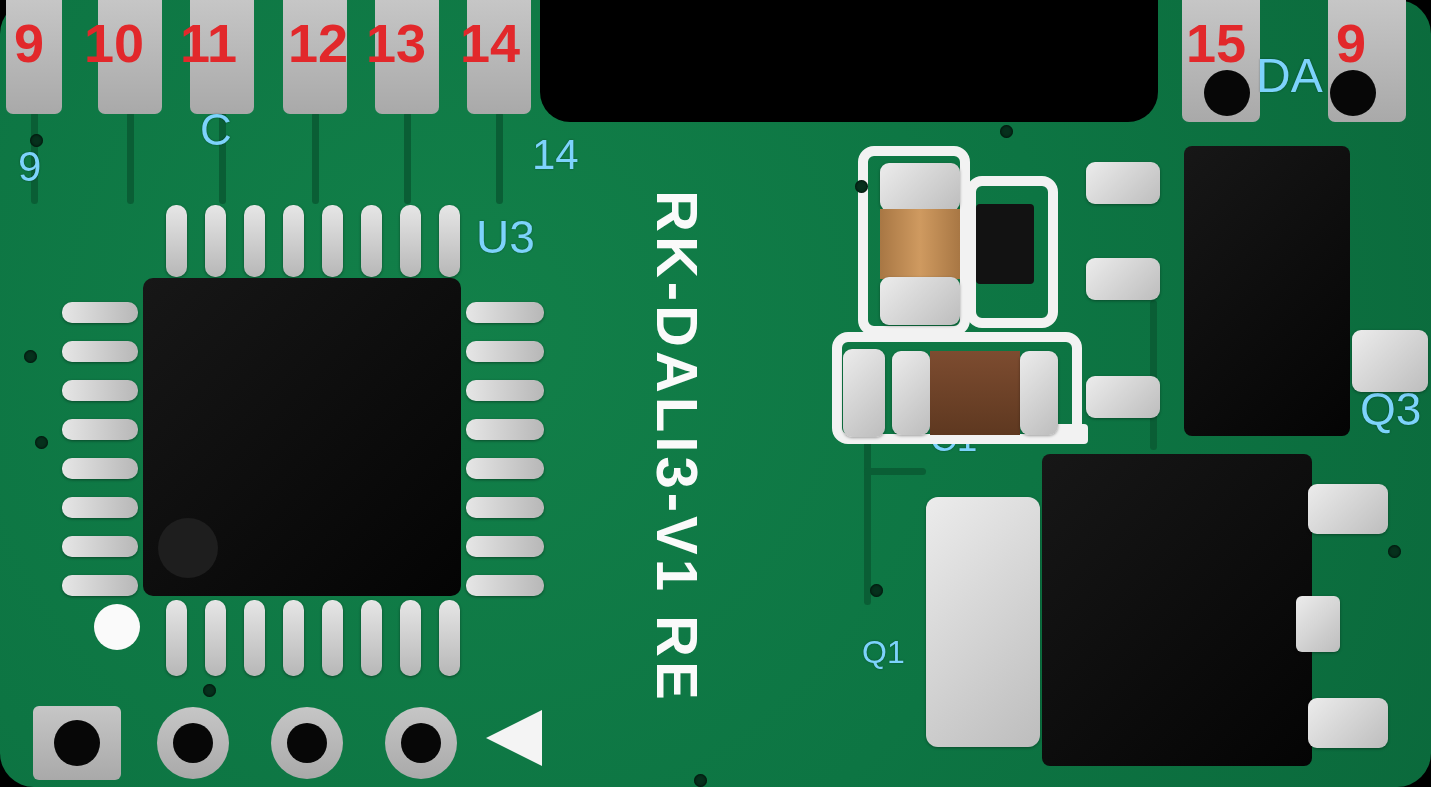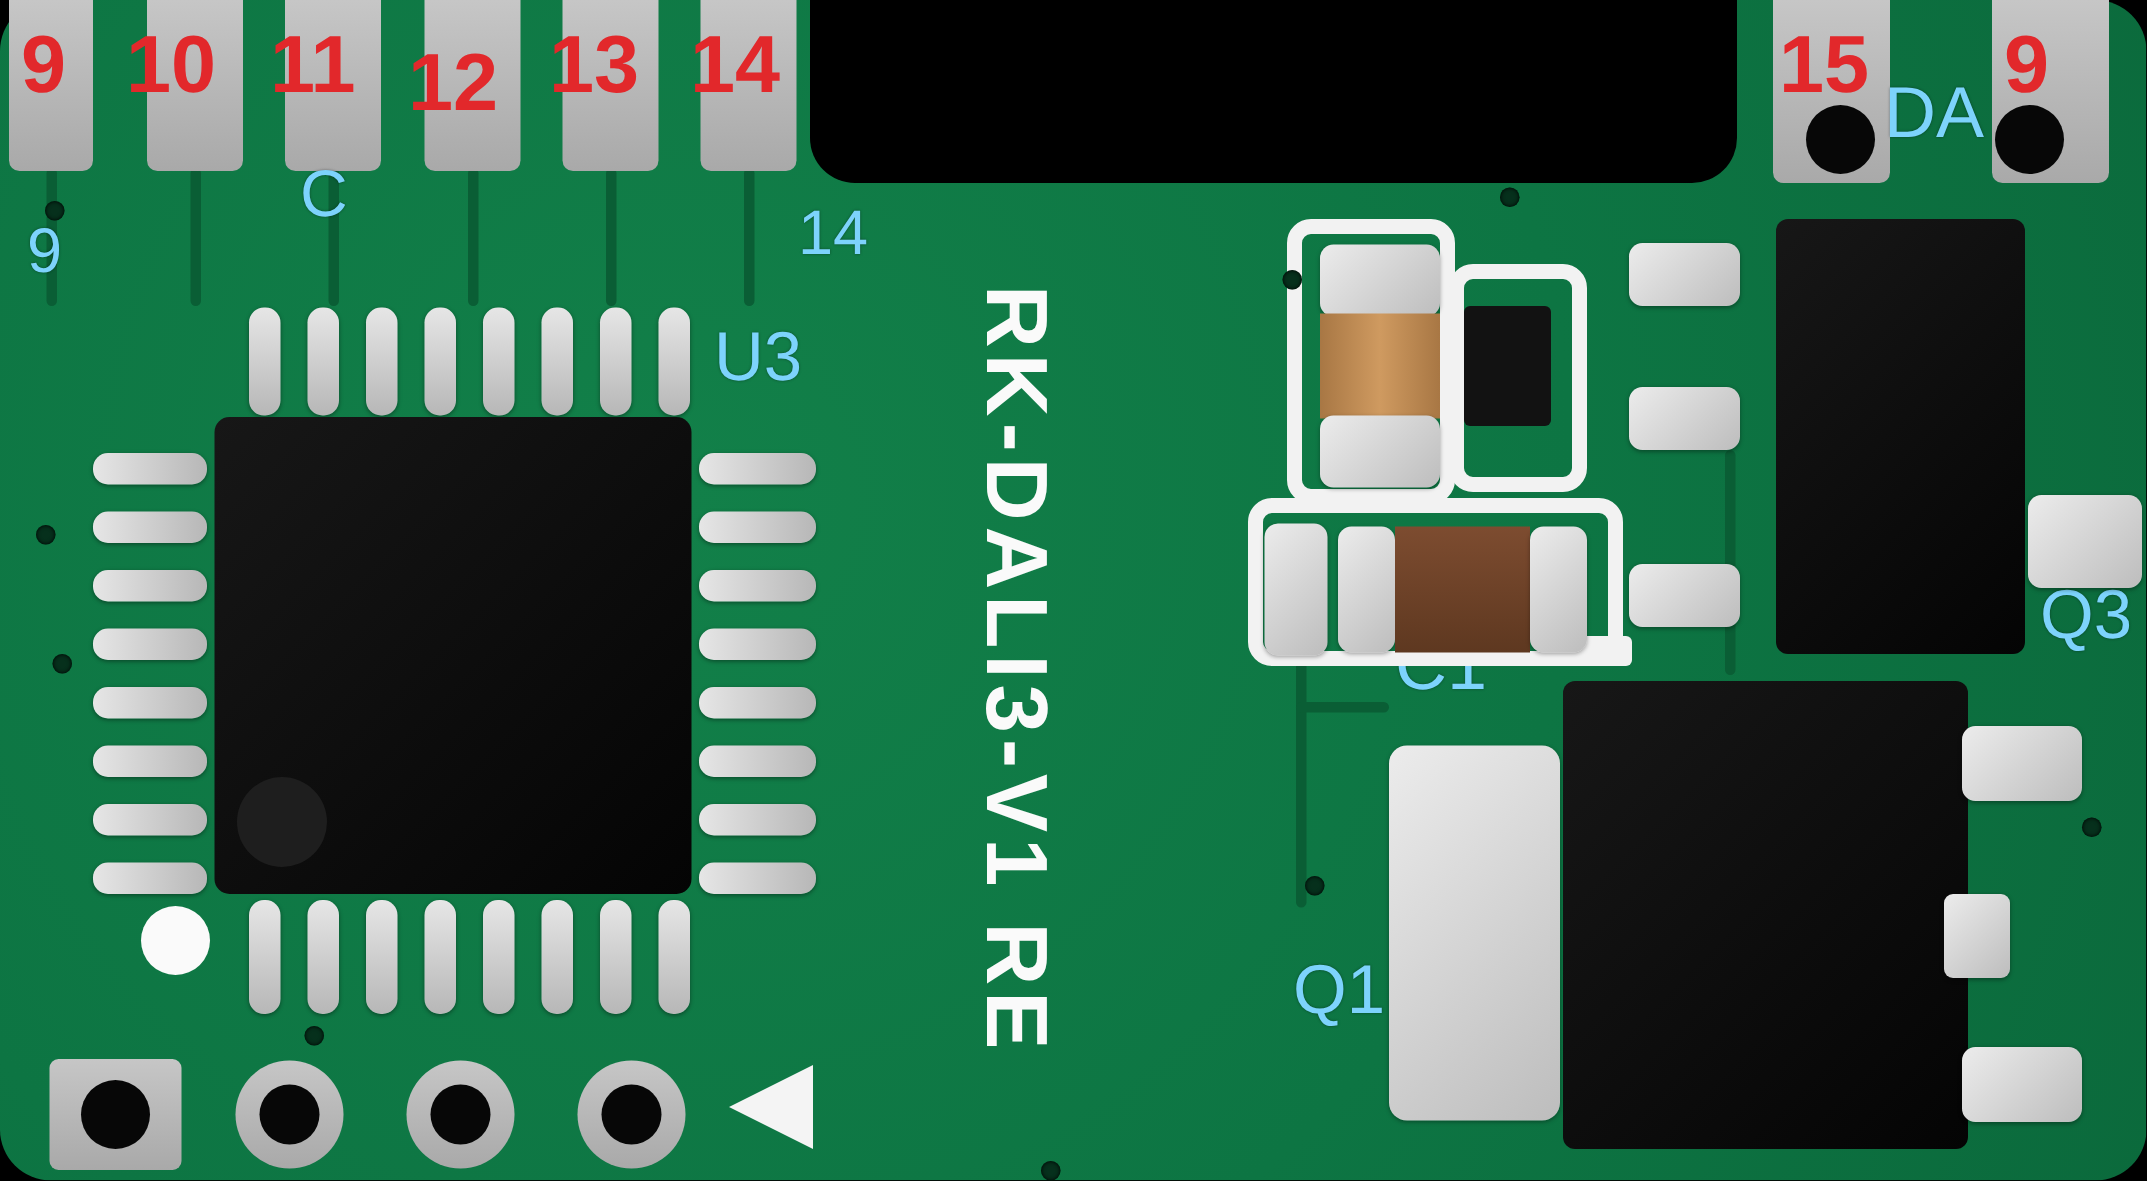--- a/index.html
+++ b/index.html
@@ -58,33 +58,33 @@
   <div class="epad" style="left:467px;width:64px;"></div>
 
   <div class="epad tall" style="left:1182px;width:78px;"></div>
   <div class="epad tall" style="left:1328px;width:78px;"></div>
   <div class="hole" style="left:1204px;top:70px;width:46px;height:46px;"></div>
   <div class="hole" style="left:1330px;top:70px;width:46px;height:46px;"></div>
 
   <div class="red-num" style="left:14px;top:16px;">9</div>
   <div class="red-num" style="left:84px;top:16px;">10</div>
   <div class="red-num" style="left:180px;top:16px;">11</div>
-  <div class="red-num" style="left:272px;top:16px;margin-top:12px;">12</div>
+  <div class="red-num" style="left:288px;top:16px;">12</div>
   <div class="red-num" style="left:366px;top:16px;">13</div>
   <div class="red-num" style="left:460px;top:16px;">14</div>
   <div class="red-num" style="left:1186px;top:16px;">15</div>
   <div class="red-num" style="left:1336px;top:16px;">9</div>
 
   <div class="wlabel" style="left:1256px;top:52px;font-size:48px;">DA</div>
   <div class="wlabel" style="left:200px;top:108px;font-size:44px;">C</div>
   <div class="wlabel" style="left:18px;top:146px;font-size:42px;">9</div>
   <div class="wlabel" style="left:532px;top:134px;font-size:42px;">14</div>
   <div class="wlabel" style="left:476px;top:214px;font-size:46px;">U3</div>
-  <div class="wlabel" style="left:930px;top:420px;font-size:48px;">C1</div>
-  <div class="wlabel" style="left:862px;top:636px;font-size:46px;">Q1</div>
+  <div class="wlabel" style="left:930px;top:420px;font-size:37px;">C1</div>
+  <div class="wlabel" style="left:862px;top:636px;font-size:32px;">Q1</div>
   <div class="wlabel" style="left:1360px;top:386px;font-size:46px;">Q3</div>
 
   <div class="model-text" style="left:648px;top:190px;">RK-DALI3-V1 RE</div>
 
   <div class="pin" style="left:166px;top:205px;width:21px;height:72px;"></div>
   <div class="pin" style="left:205px;top:205px;width:21px;height:72px;"></div>
   <div class="pin" style="left:244px;top:205px;width:21px;height:72px;"></div>
   <div class="pin" style="left:283px;top:205px;width:21px;height:72px;"></div>
   <div class="pin" style="left:322px;top:205px;width:21px;height:72px;"></div>
   <div class="pin" style="left:361px;top:205px;width:21px;height:72px;"></div>

